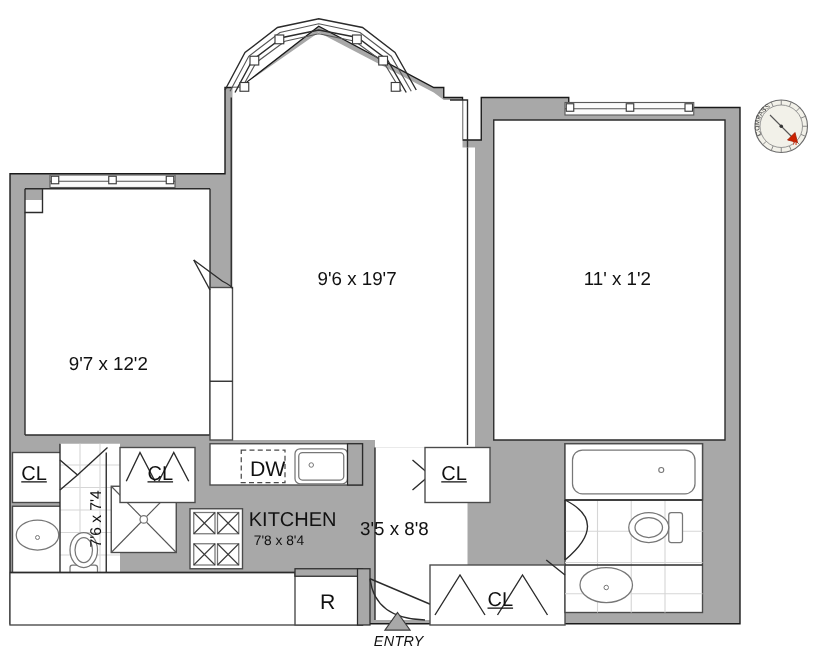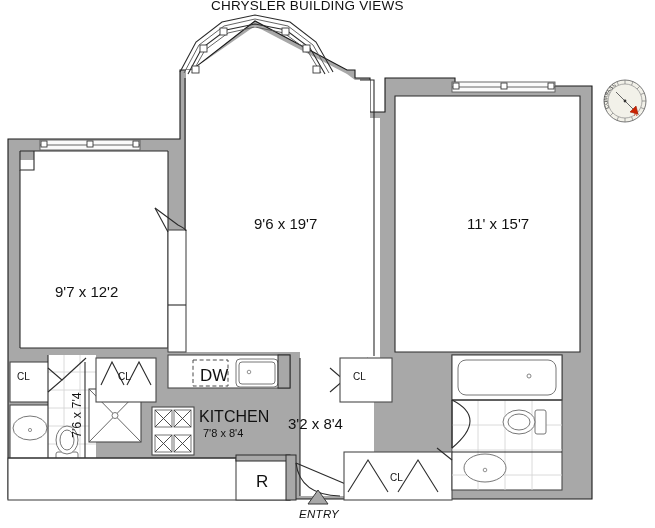--- a/index.html
+++ b/index.html
@@ -41,21 +41,21 @@
     position: absolute;
     color: #111111;
     font-family: "Liberation Sans", sans-serif;
     white-space: nowrap;
     line-height: 1;
     -webkit-user-select: text;
   }
   .t-title { font-size: 13.5px; letter-spacing: 0.2px; }
   .t-room  { font-size: 15px; }
   .t-room-sm { font-size: 11px; }
-  .t-cl    { font-size: 10px; }
+  .t-cl    { font-size: 16px; text-decoration: underline; }
   .t-app   { font-size: 17px; }
   .t-entry { font-size: 11.5px; letter-spacing: 0.3px; font-style: italic; }
   .t-kitchen { font-size: 16px; }
   .t-rot {
     font-size: 12.5px;
     transform: rotate(-90deg);
     transform-origin: left top;
   }
 </style>
 </head>
@@ -333,29 +333,28 @@
 
       <path id="compass-arc" d="M -16,7 A 17 17 0 0 1 -9,-15" fill="none"></path>
       <text font-family="Liberation Sans, sans-serif" font-size="5.2" fill="#444">
         <textPath href="#compass-arc" startOffset="0">COMPASS</textPath>
       </text>
       <text x="9" y="15" font-family="Liberation Sans, sans-serif" font-size="5" fill="#cc2200">N</text>
     </g>
 
   </svg>
 
-  <div class="txt t-title" style="left:211px; top:-1px;">CHRYSLER BUILDING VIEWS</div>
 
   <div class="txt t-room" style="left:55px; top:248px;margin-top:36px;">9'7 x 12'2</div>
 
   <div class="txt t-room" style="left:254px; top:216px;">9'6 x 19'7</div>
 
-  <div class="txt t-room" style="left:467px; top:216px;">11' x 15'7</div>
-
-  <div class="txt t-room" style="left:288px; top:416px;">3'2 x 8'4</div>
+  <div class="txt t-room" style="left:467px; top:216px;">11' x 1'2</div>
+
+  <div class="txt t-room" style="left:288px; top:416px;">3'5 x 8'8</div>
 
   <div class="txt t-rot t-room-sm" style="left:71px; top:438px;">7'6 x 7'4</div>
 
   <div class="txt t-kitchen" style="left:199px; top:409px;">KITCHEN</div>
   <div class="txt t-room-sm" style="left:203px; top:428px;">7'8 x 8'4</div>
 
   <div class="txt t-cl" style="left:17px; top:372px;">CL</div>
   <div class="txt t-cl" style="left:118px; top:372px;">CL</div>
   <div class="txt t-cl" style="left:353px; top:372px;">CL</div>
   <div class="txt t-cl" style="left:390px; top:473px;">CL</div>

